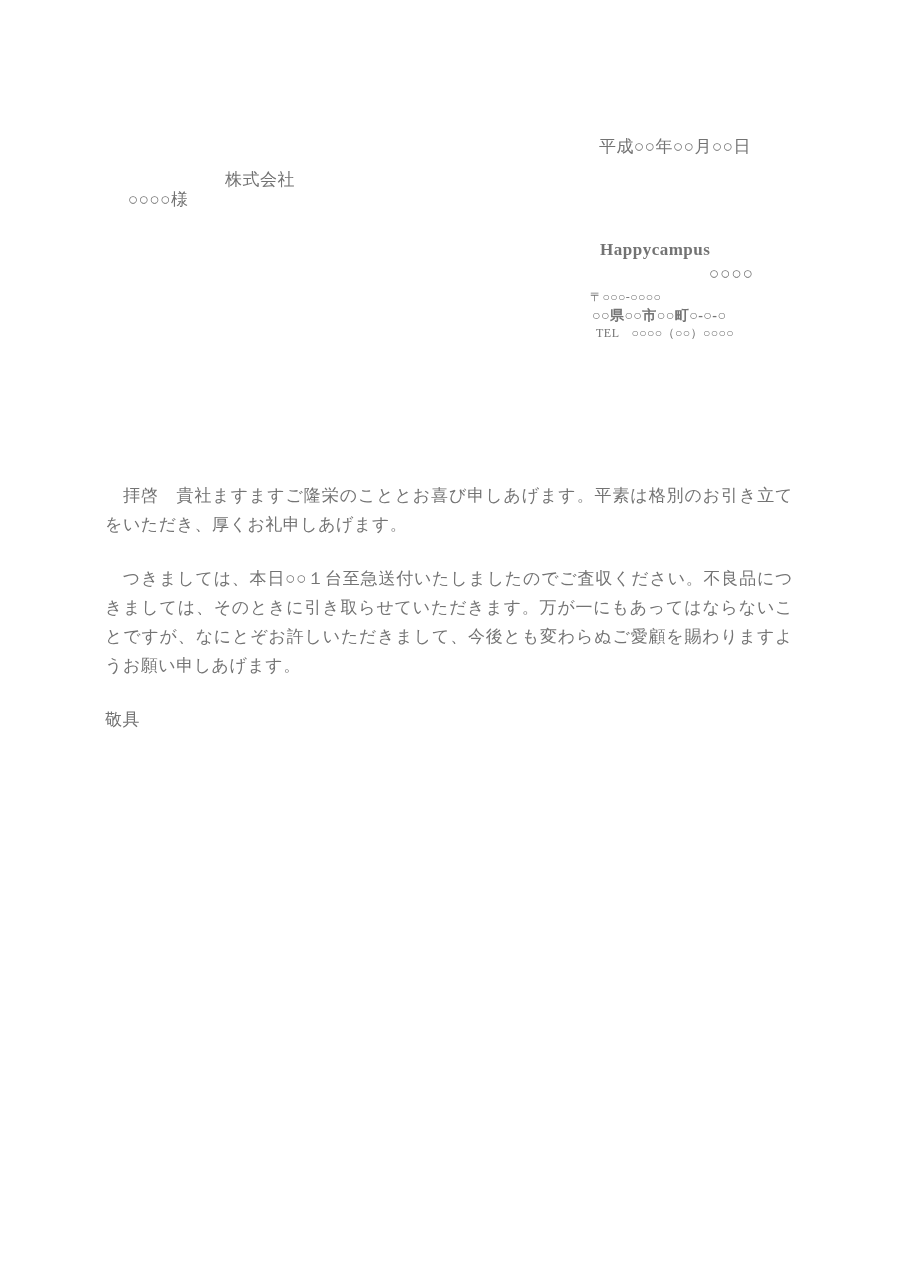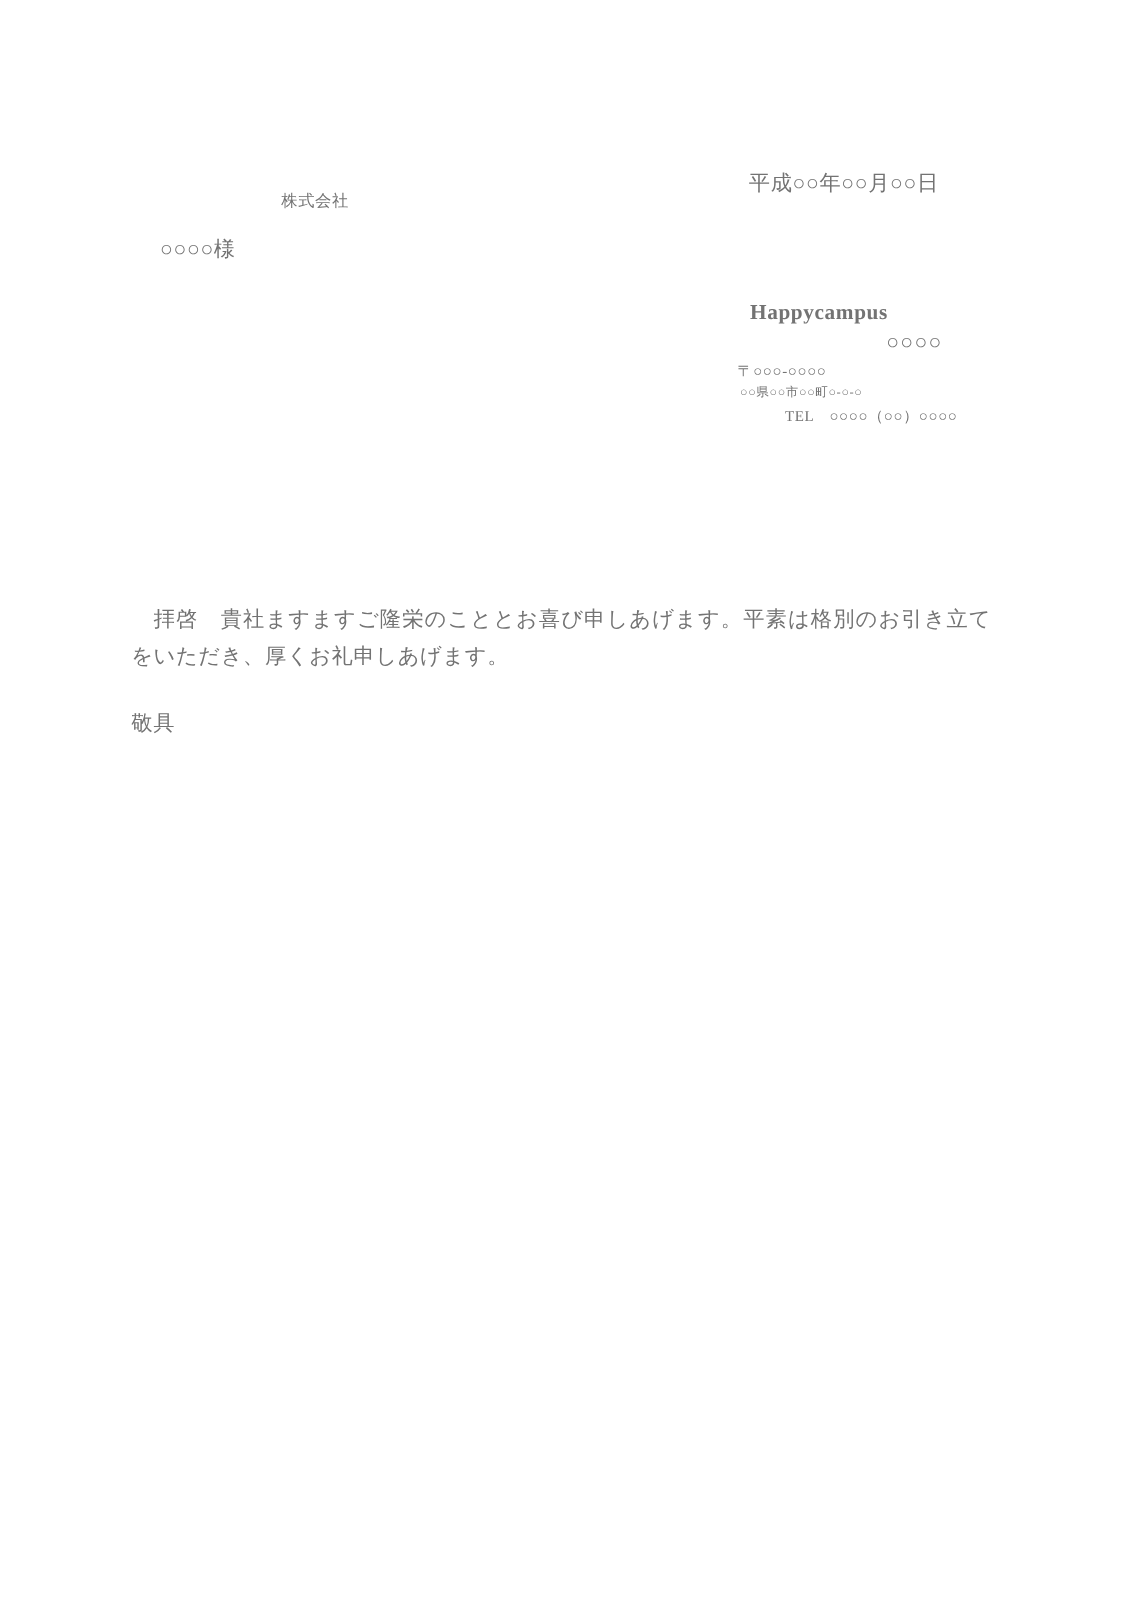--- a/index.html
+++ b/index.html
@@ -16,45 +16,45 @@
     font-family: "Liberation Serif", "DejaVu Serif", serif;
     overflow: hidden;
   }
   .abs { position: absolute; white-space: pre; }
 
   .date {
     left: 599px; top: 135px;
     font-size: 17px; letter-spacing: 0.5px;
   }
   .recipient-company {
-    left: 225px; top: 152px;
-    font-size: 13px; letter-spacing: 0.5px;
+    left: 225px; top: 168px;
+    font-size: 17px; letter-spacing: 0.5px;
   }
   .recipient-name {
     left: 128px; top: 188px;
     font-size: 17px; letter-spacing: 0.5px;
   }
   .sender-company {
     left: 600px; top: 240px;
     font-size: 17px; letter-spacing: 0.5px; font-weight: bold;
   }
   .sender-name {
     left: 709px; top: 264px;
     font-size: 17px; letter-spacing: 1px;
   }
   .sender-postal {
     left: 590px; top: 289px;
     font-size: 12px; letter-spacing: 0.5px;
   }
   .sender-address {
     left: 592px; top: 307px;
-    font-size: 10px; letter-spacing: 0.5px;
+    font-size: 14px; letter-spacing: 0.5px; font-weight: bold;
   }
   .sender-tel {
-    left: 628px; top: 325px;
+    left: 596px; top: 325px;
     font-size: 12px; letter-spacing: 0.5px;
   }
 
   .letter-body {
     position: absolute;
     left: 105px; top: 433px;
     width: 688px;
     font-size: 17px;
     line-height: 29px;
     letter-spacing: 0.5px;
@@ -87,16 +87,17 @@
   <div class="abs sender-name">○○○○</div>
 
   <div class="abs sender-postal">〒○○○-○○○○</div>
 
   <div class="abs sender-address">○○県○○市○○町○-○-○</div>
 
   <div class="abs sender-tel">TEL　○○○○（○○）○○○○</div>
 
   <div class="letter-body">
     <p>　拝啓　貴社ますますご隆栄のこととお喜び申しあげます。平素は格別のお引き立てをいただき、厚くお礼申しあげます。</p>
+    <p>　つきましては、本日○○１台至急送付いたしましたのでご査収ください。不良品につきましては、そのときに引き取らせていただきます。万が一にもあってはならないことですが、なにとぞお許しいただきまして、今後とも変わらぬご愛顧を賜わりますようお願い申しあげます。</p>
     <div class="closing">敬具</div>
   </div>
 
 </div>
 
 </body></html>

